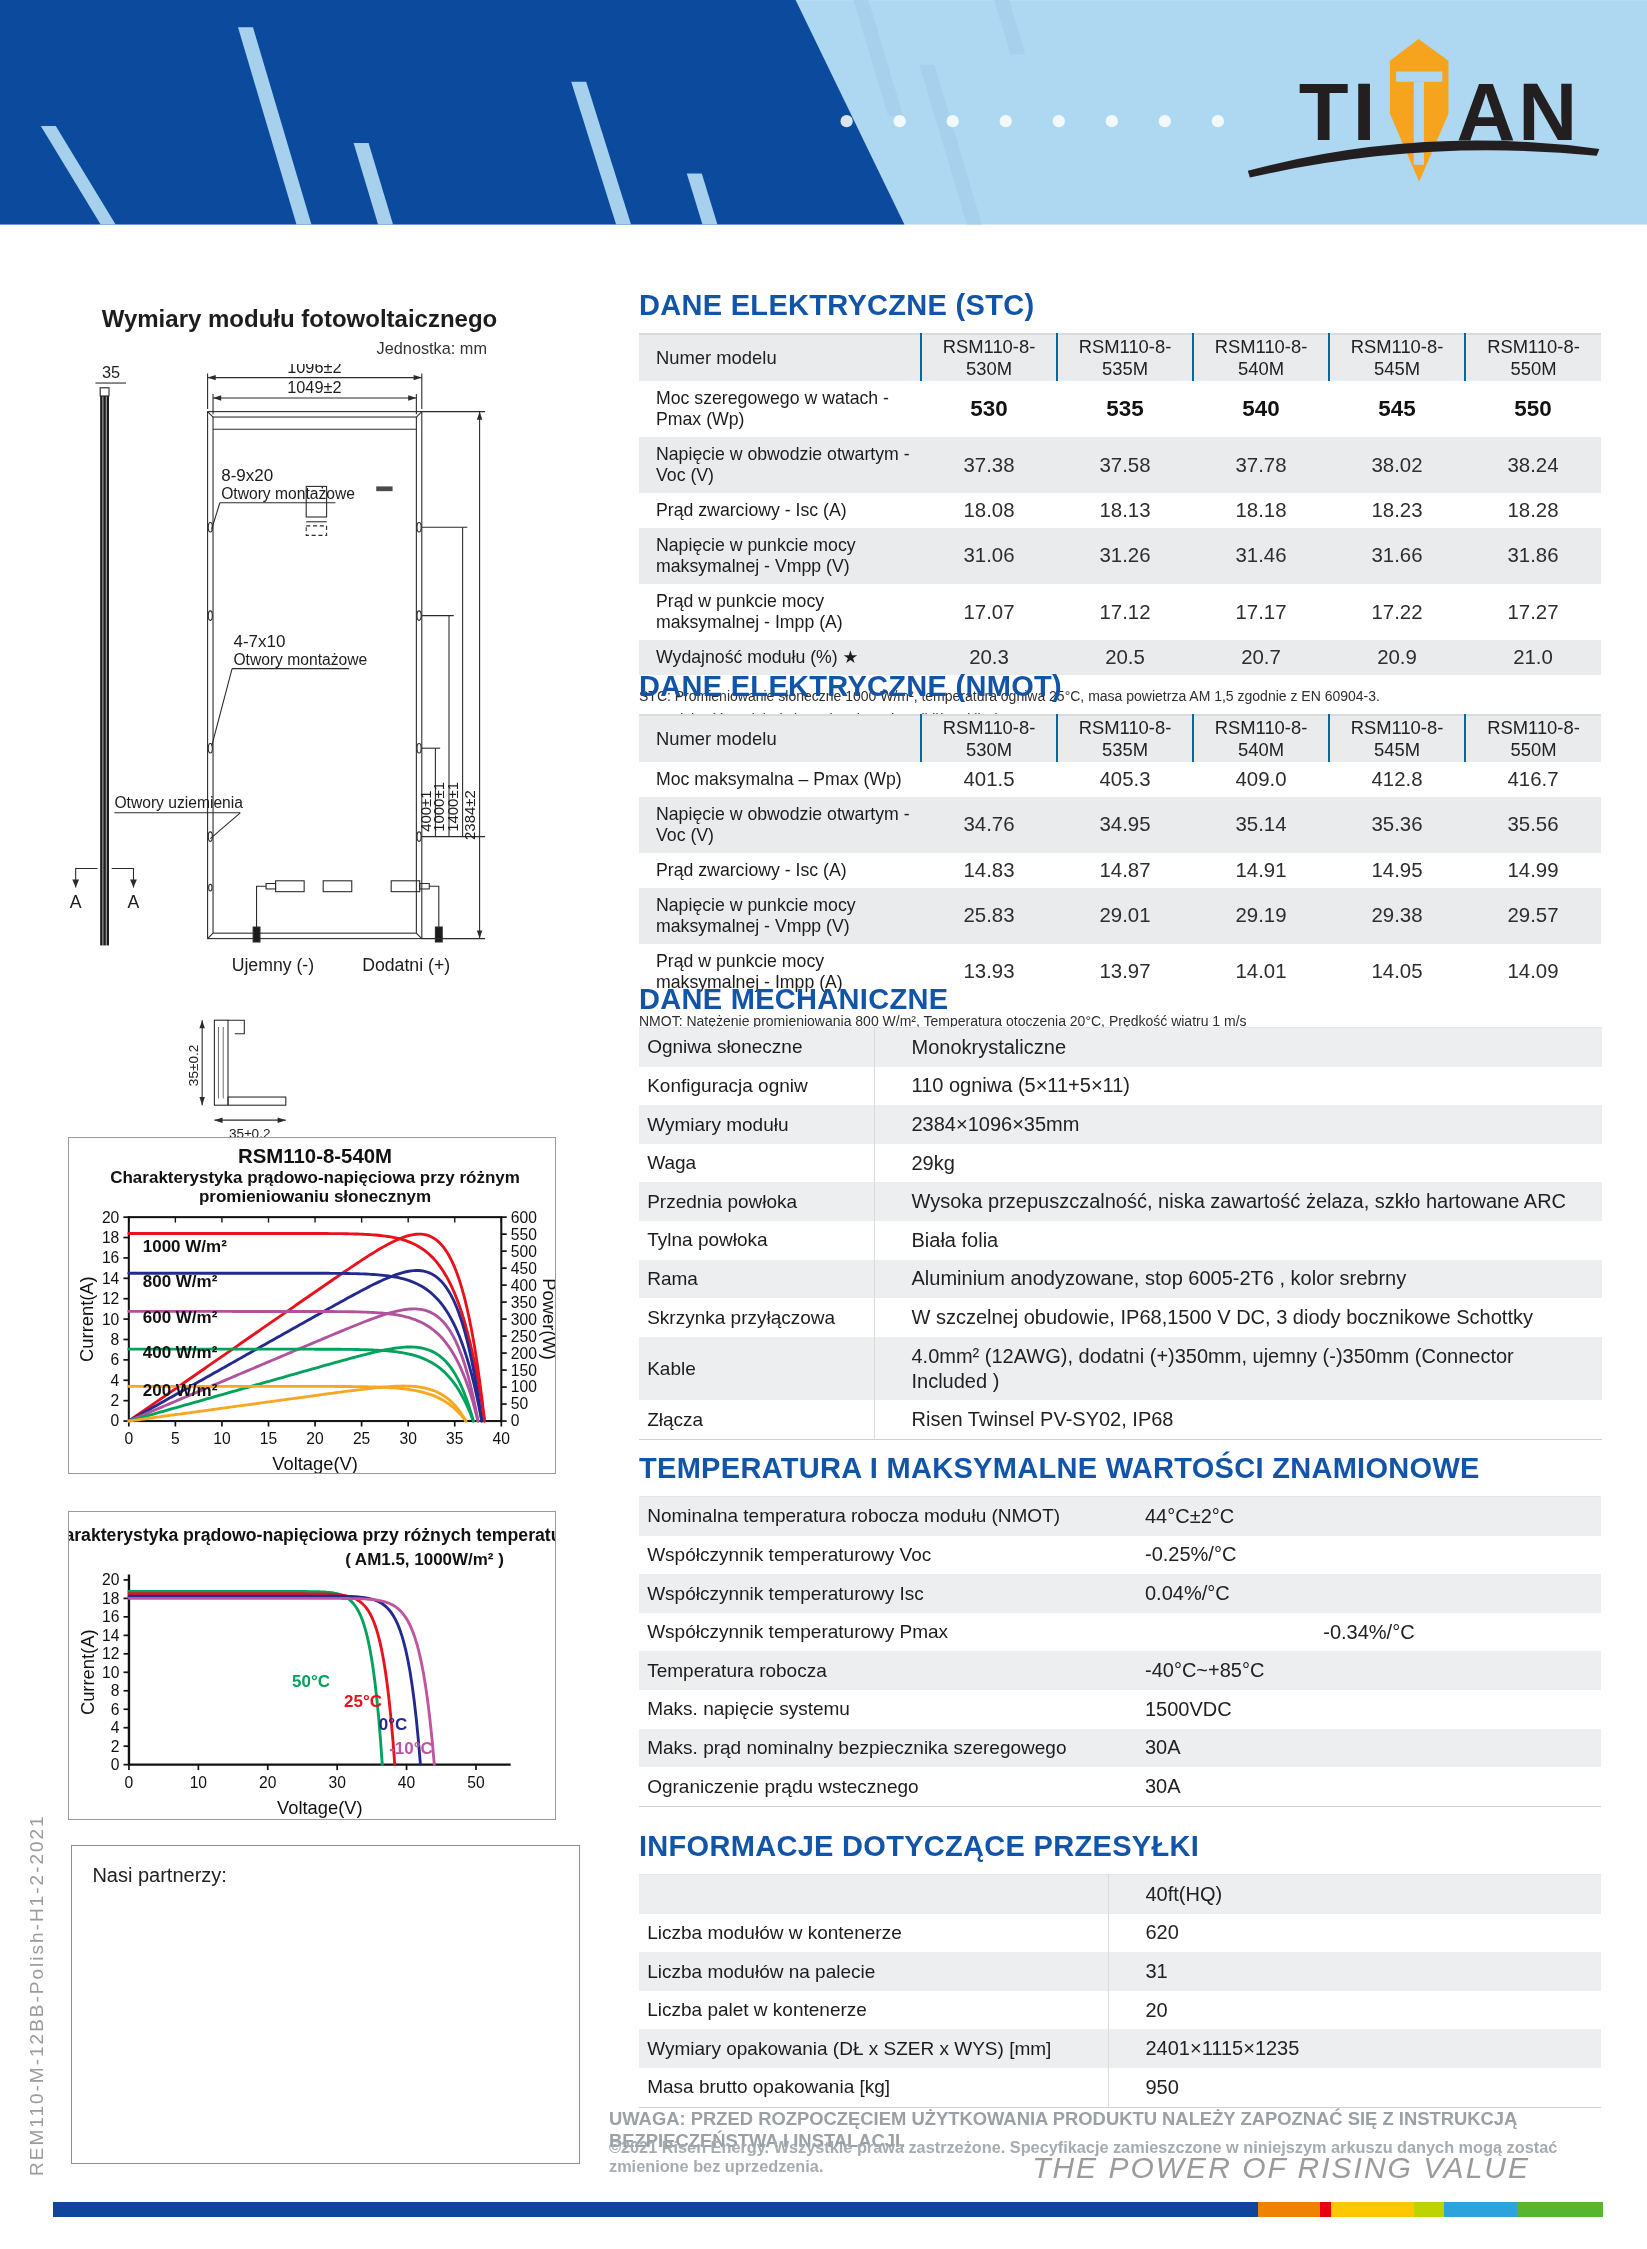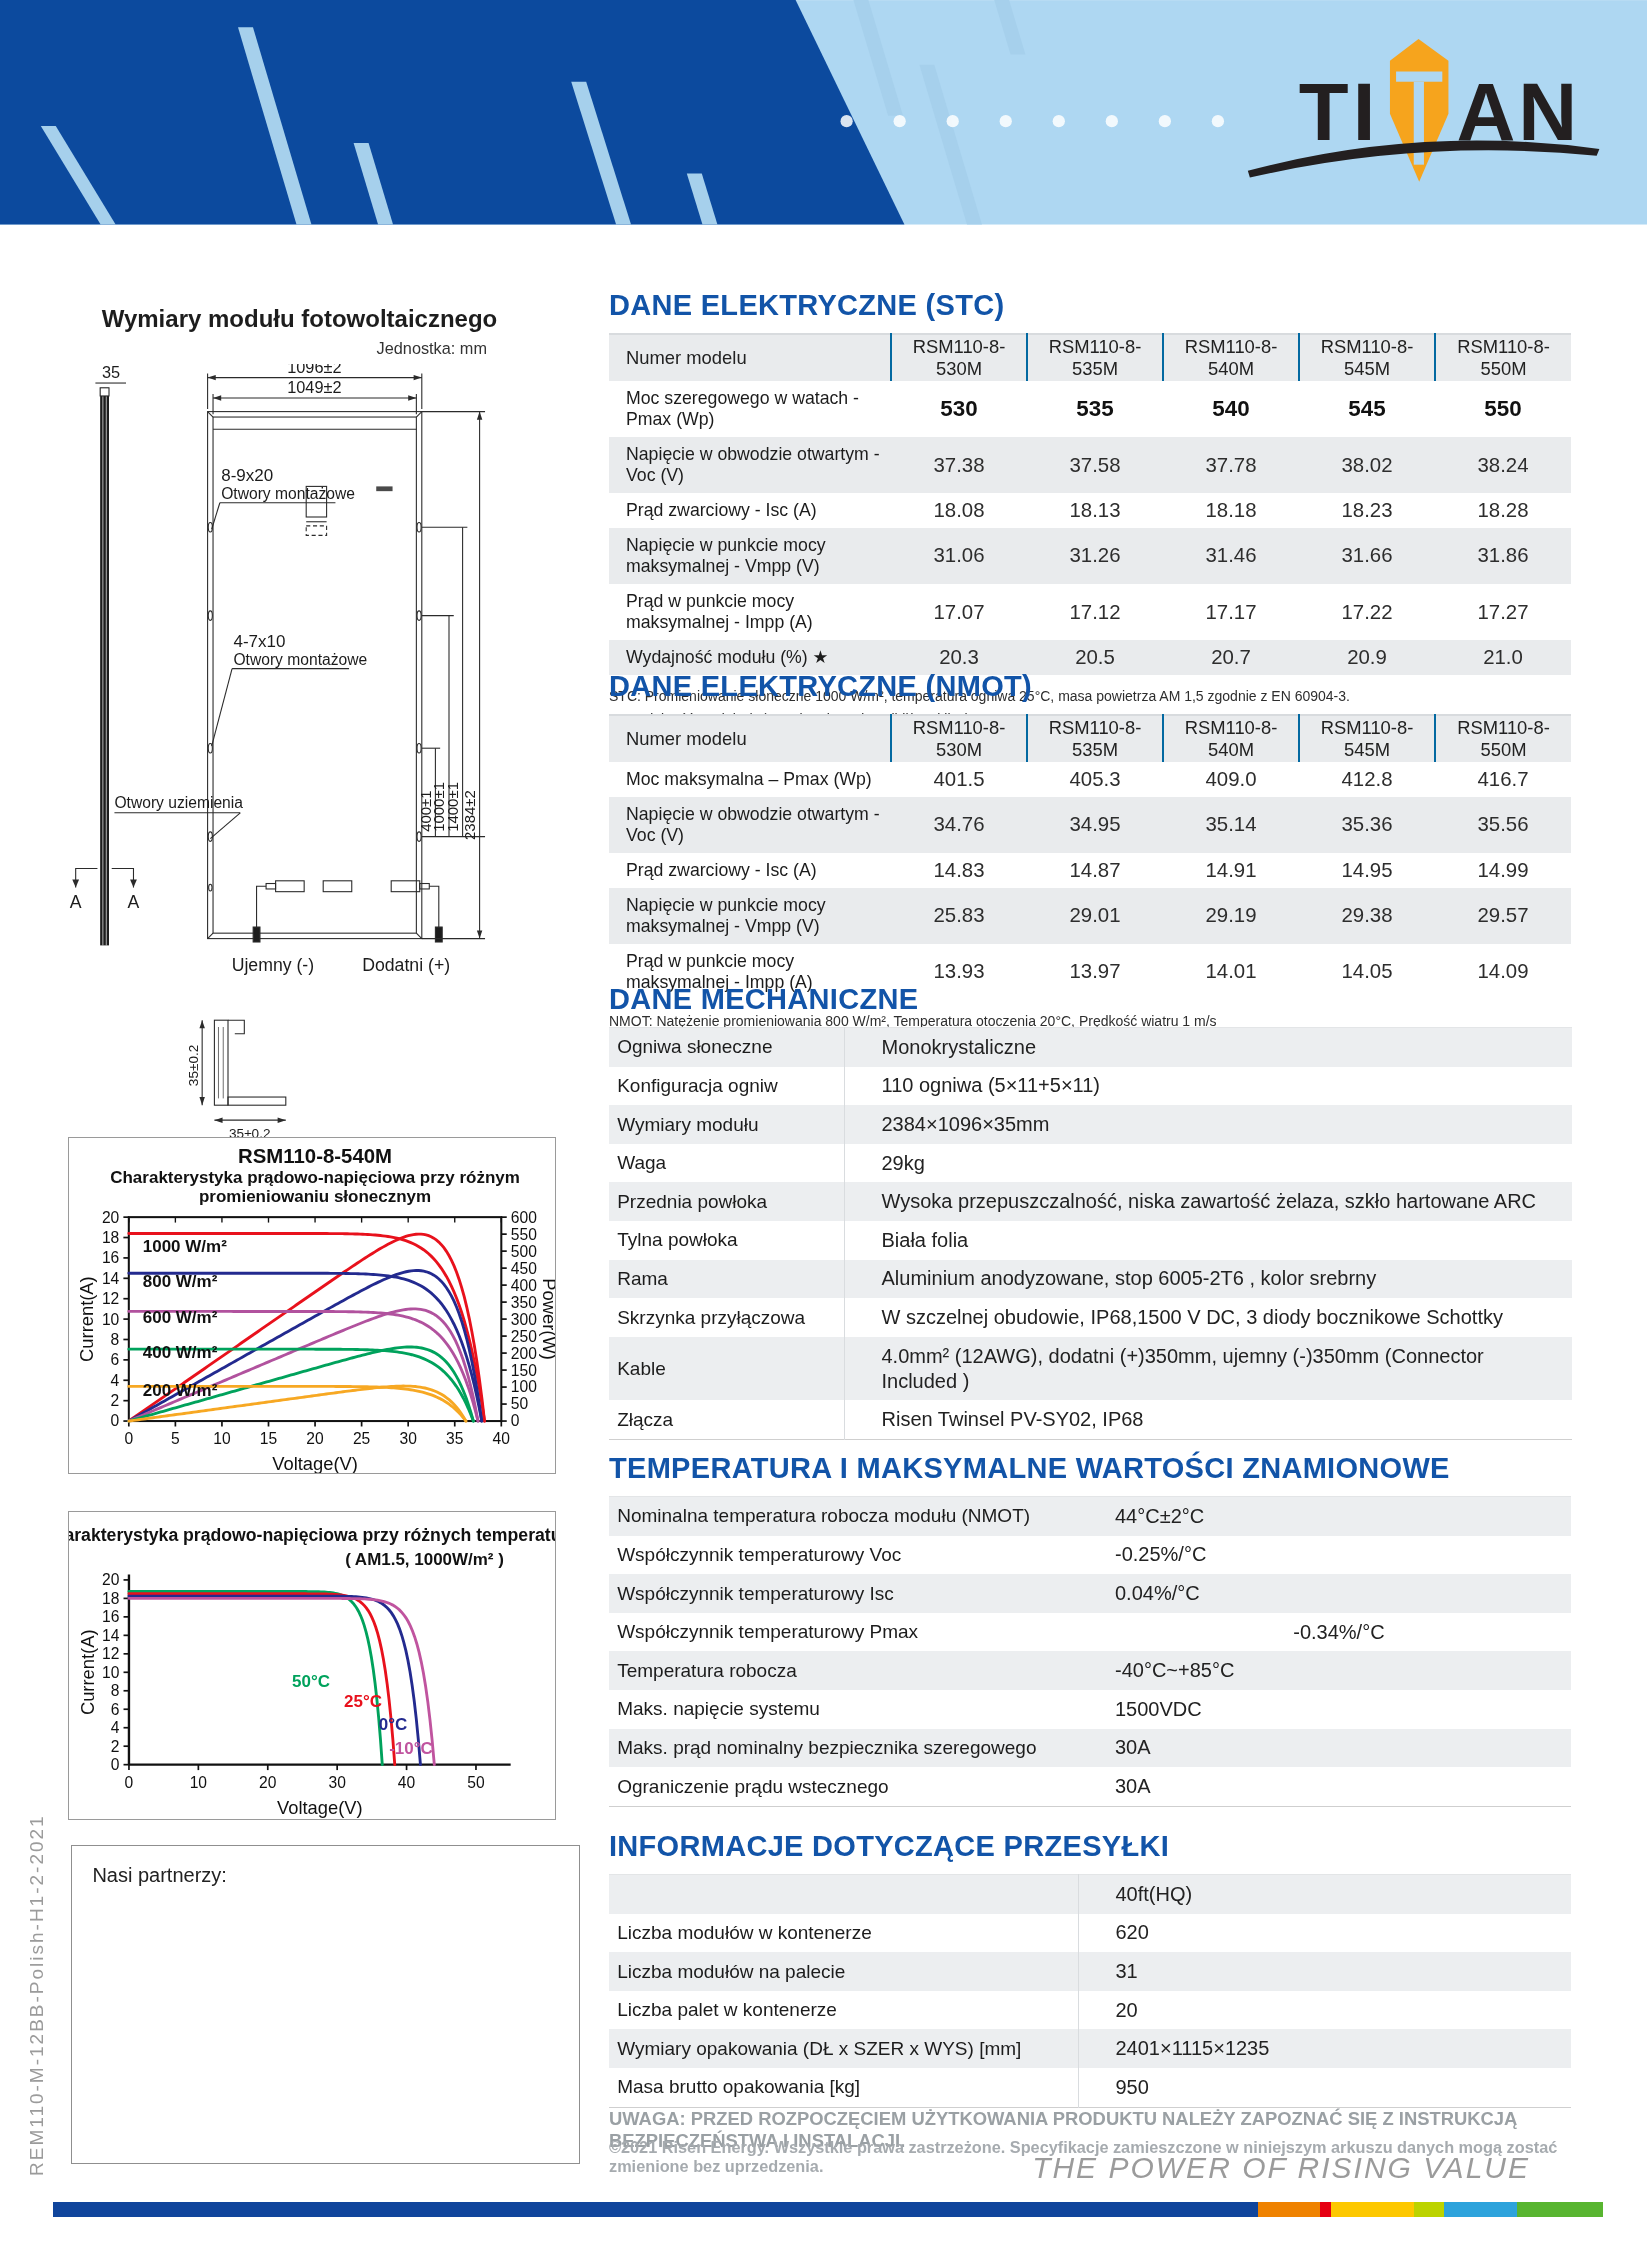--- a/index.html
+++ b/index.html
@@ -10,21 +10,21 @@
   #hdr-svg{position:absolute;left:0;top:0;}
   
   #dia-title{left:65px;top:305px;width:469px;text-align:center;font-size:24px;font-weight:bold;color:#1d1d1d;}
   #dia-unit{left:65px;top:339px;width:422px;text-align:right;font-size:16.3px;color:#333;}
   .panel{position:absolute;background:#fff;border:1.4px solid #9a9a9a;}
   #partners{left:71px;top:1845px;width:507px;height:317px;border:1.4px solid #8f8f8f;}
   #partners .plabel{margin:17.7px 0 0 20.4px;font-size:20px;color:#222;}
   #doccode{left:26px;top:1741px;height:435px;writing-mode:vertical-rl;transform:rotate(180deg);
            font-size:19px;color:#9b9b9b;letter-spacing:2px;}
   
-  .sec{position:absolute;left:609px;width:962px;}
+  .sec{position:absolute;left:639px;width:962px;}
   .section-title{font-size:29px;font-weight:bold;color:#1254a8;margin:0 0 11px 0;letter-spacing:0.3px;}
   table{border-collapse:collapse;table-layout:fixed;width:962px;}
   td,th{vertical-align:middle;}
   
   .mtable th{background:#e9ebed;font-weight:normal;font-size:18.4px;color:#222;height:35px;}
   .mtable th.lbl{text-align:left;padding-left:17px;}
   .mtable th.val{border-left:2px solid #0369a1;text-align:center;}
   .mtable thead tr{border-top:2.7px solid #d8dbde;}
   .mtable td.lbl{text-align:left;padding:6.8px 6.8px 6.8px 17px;font-size:17.7px;color:#1c1c1c;line-height:1.2;}
   .mtable td.val{text-align:center;font-size:20.4px;color:#2d2d2d;}

